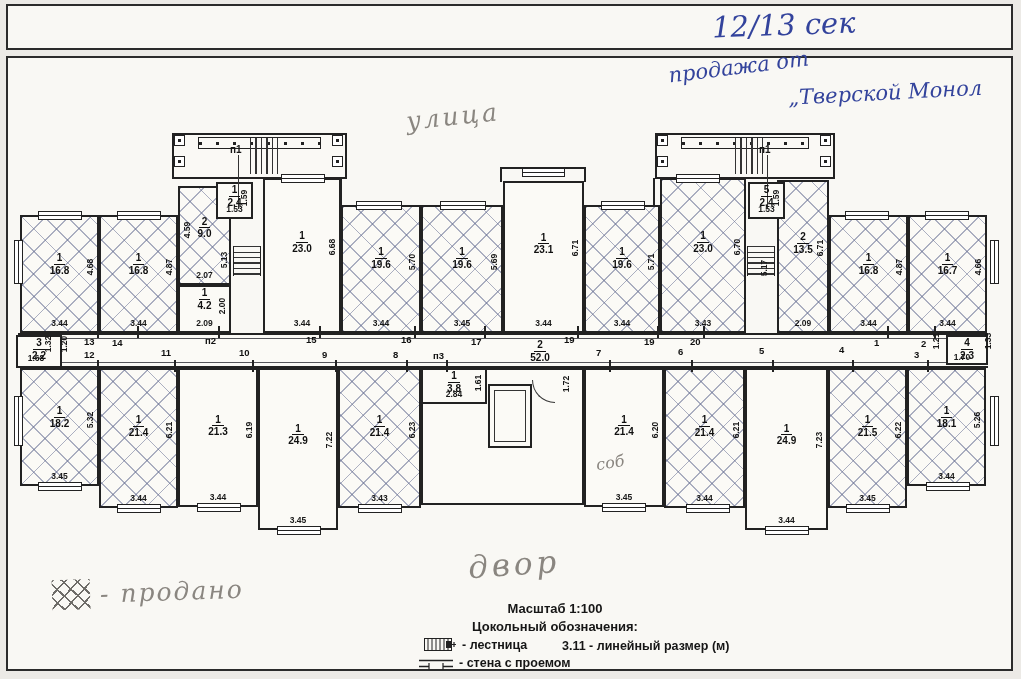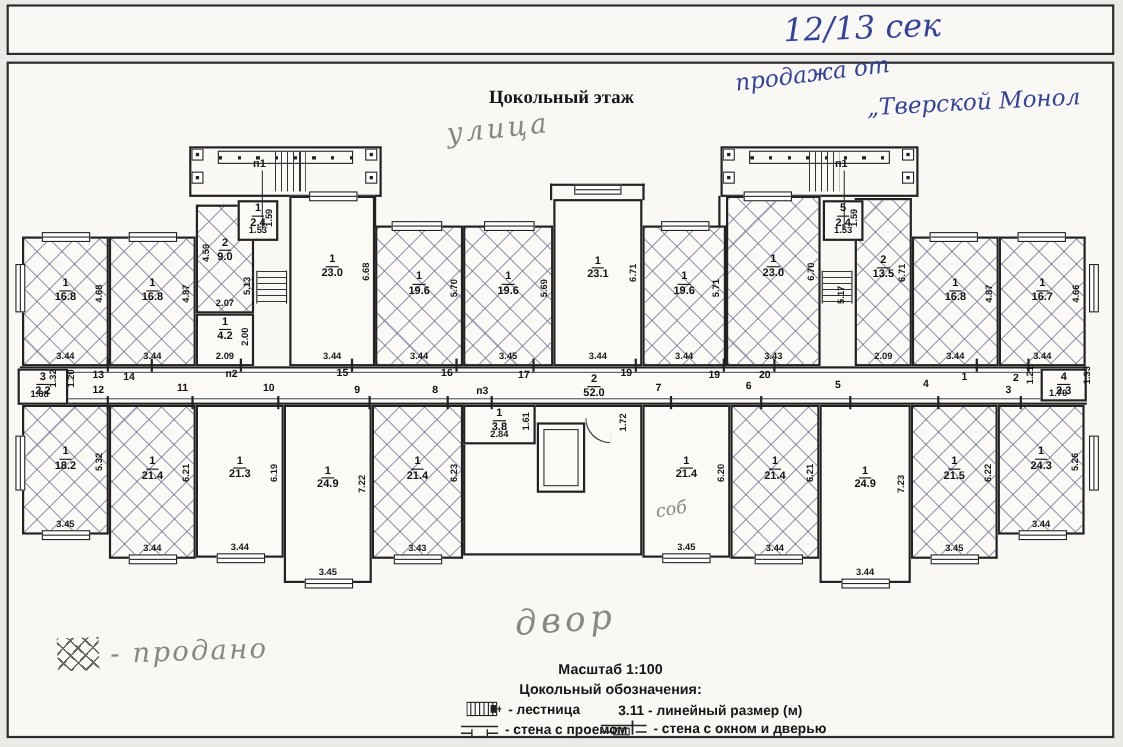--- a/index.html
+++ b/index.html
@@ -66,21 +66,20 @@
   .lg-item svg{display:block;}
 </style>
 </head>
 <body>
 
 <div class="page">
 
   <div class="band title-band"></div>
   <div class="band main-band"></div>
 
-  <div class="doc-subtitle">Цокольный этаж</div>
 
   <div class="hw ink hw-section">12/13 сек</div>
   <div class="hw ink hw-sale1">продажа от</div>
   <div class="hw ink hw-sale2">„Тверской Монол</div>
   <div class="hw pencil hw-street">улица</div>
   <div class="hw pencil hw-yard">двор</div>
   <div class="hw pencil hw-sob">соб</div>
 
   <div class="sold">
     <span class="swatch"></span>
@@ -190,21 +189,21 @@
       <div class="dim v" style="left: 716px; top: 425px; width: 40px;">6.21</div>
       <div class="room" style="left: 745px; top: 368px; width: 83px; height: 162px;"></div>
       <div class="rlabel" style="left: 747px; top: 422.8px; width: 79px;"><span class="n">1</span><span class="a">24.9</span></div>
       <div class="dim" style="left: 766.5px; top: 515px; width: 40px;">3.44</div>
       <div class="dim v" style="left: 799px; top: 434.9px; width: 40px;">7.23</div>
       <div class="room hatch" style="left: 828px; top: 368px; width: 79px; height: 140px;"></div>
       <div class="rlabel" style="left: 830px; top: 414px; width: 75px;"><span class="n">1</span><span class="a">21.5</span></div>
       <div class="dim" style="left: 847.5px; top: 493px; width: 40px;">3.45</div>
       <div class="dim v" style="left: 878px; top: 425px; width: 40px;">6.22</div>
       <div class="room hatch" style="left: 907px; top: 368px; width: 79px; height: 118px;"></div>
-      <div class="rlabel" style="left: 909px; top: 405.2px; width: 75px;"><span class="n">1</span><span class="a">24.3</span></div>
+      <div class="rlabel" style="left: 909px; top: 405.2px; width: 75px;"><span class="n">1</span><span class="a">18.1</span></div>
       <div class="dim" style="left: 926.5px; top: 471px; width: 40px;">3.44</div>
       <div class="dim v" style="left: 957px; top: 415.1px; width: 40px;">5.26</div>
       <div class="room" style="left: 946px; top: 335px; width: 42px; height: 30px;"></div>
       <div class="rlabel" style="left: 948px; top: 337px; width: 38px;"><span class="n">4</span><span class="a">2.3</span></div>
       <div class="pt" style="left: 84px; top: 336px;">13</div>
       <div class="tick" style="left: 97px; top: 326px; width: 2px; height: 12px;"></div>
       <div class="pt" style="left: 112px; top: 337px;">14</div>
       <div class="tick" style="left: 137px; top: 326px; width: 2px; height: 12px;"></div>
       <div class="pt" style="left: 205px; top: 335px;">п2</div>
       <div class="tick" style="left: 218px; top: 326px; width: 2px; height: 12px;"></div>
@@ -375,24 +374,14 @@
 
   <div class="lg-item" style="left:419px;top:656px;">
     <svg width="34" height="13" viewBox="0 0 34 13">
       <path d="M0 3.5h34" stroke="#222" stroke-width="1.4" fill="none"></path>
       <path d="M0 9.5h10M24 9.5h10" stroke="#222" stroke-width="1.4" fill="none"></path>
       <path d="M10 6v7M24 6v7" stroke="#222" stroke-width="1.2" fill="none"></path>
     </svg>
     <span>- стена с проемом</span>
   </div>
 
-  <div class="lg-item" style="left:546px;top:654px;">
-    <svg width="42" height="16" viewBox="0 0 42 16">
-      <path d="M0 5.5h42" stroke="#222" stroke-width="1.4" fill="none"></path>
-      <path d="M0 11.5h12M32 11.5h10" stroke="#222" stroke-width="1.4" fill="none"></path>
-      <rect x="12" y="8" width="14" height="6" fill="none" stroke="#222"></rect>
-      <path d="M16 8v6M20 8v6" stroke="#222" fill="none"></path>
-      <path d="M29 1v13" stroke="#222" stroke-width="1.6" fill="none"></path>
-    </svg>
-    <span>- стена с окном и дверью</span>
-  </div>
 
 </div>
 
 </body></html>

